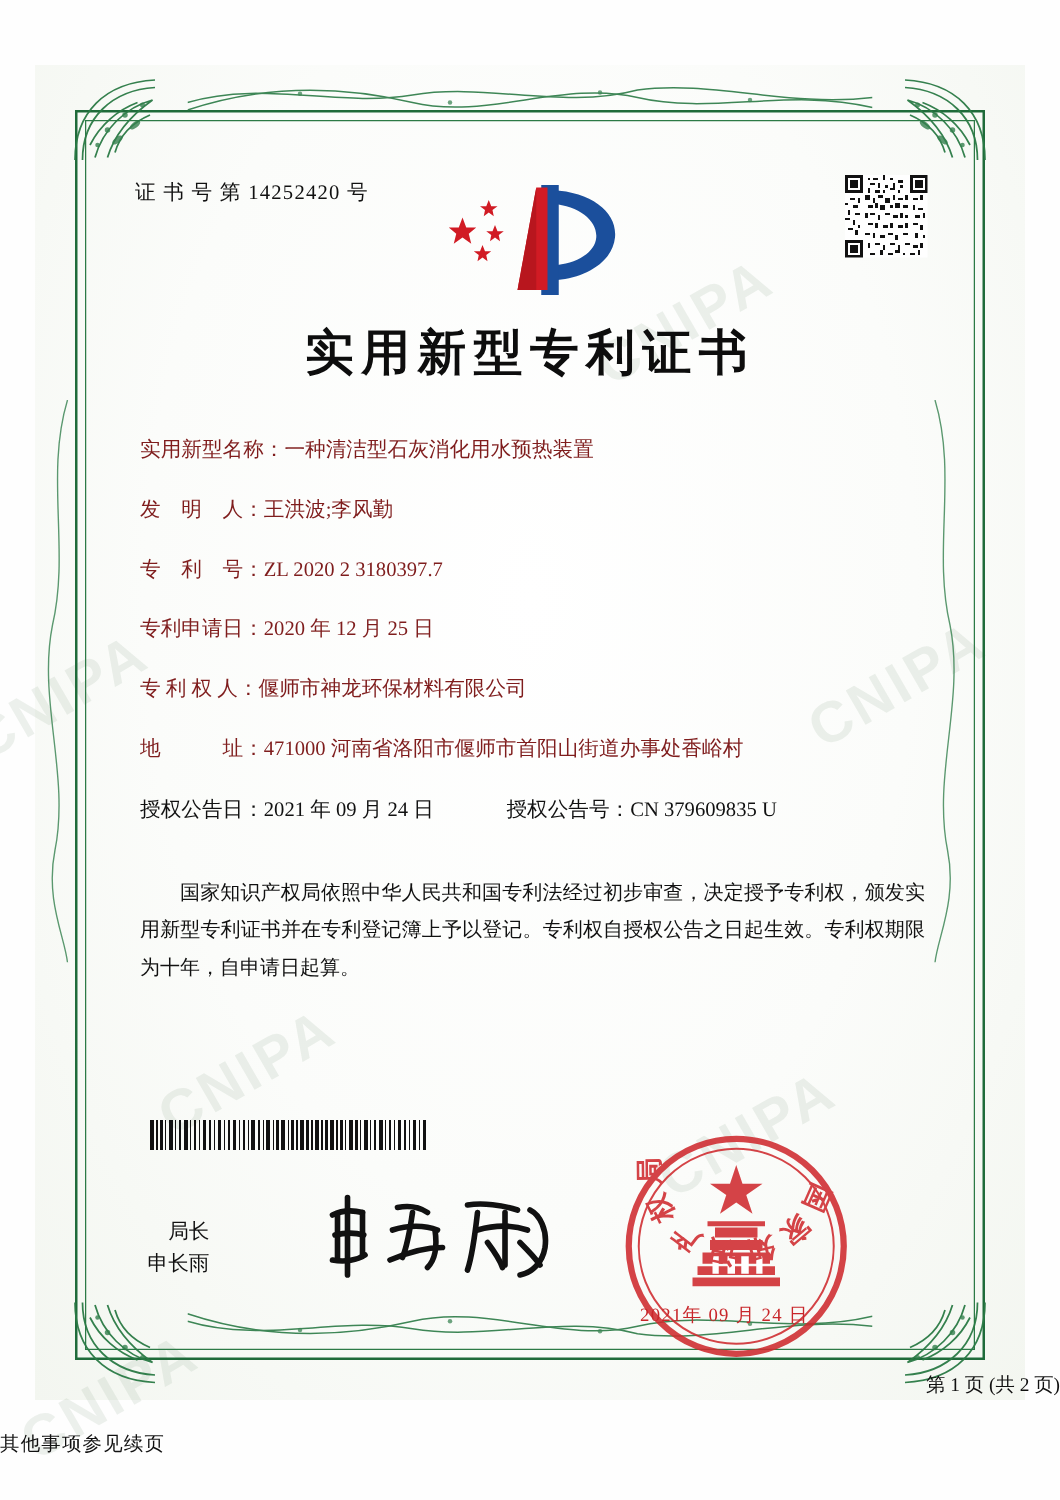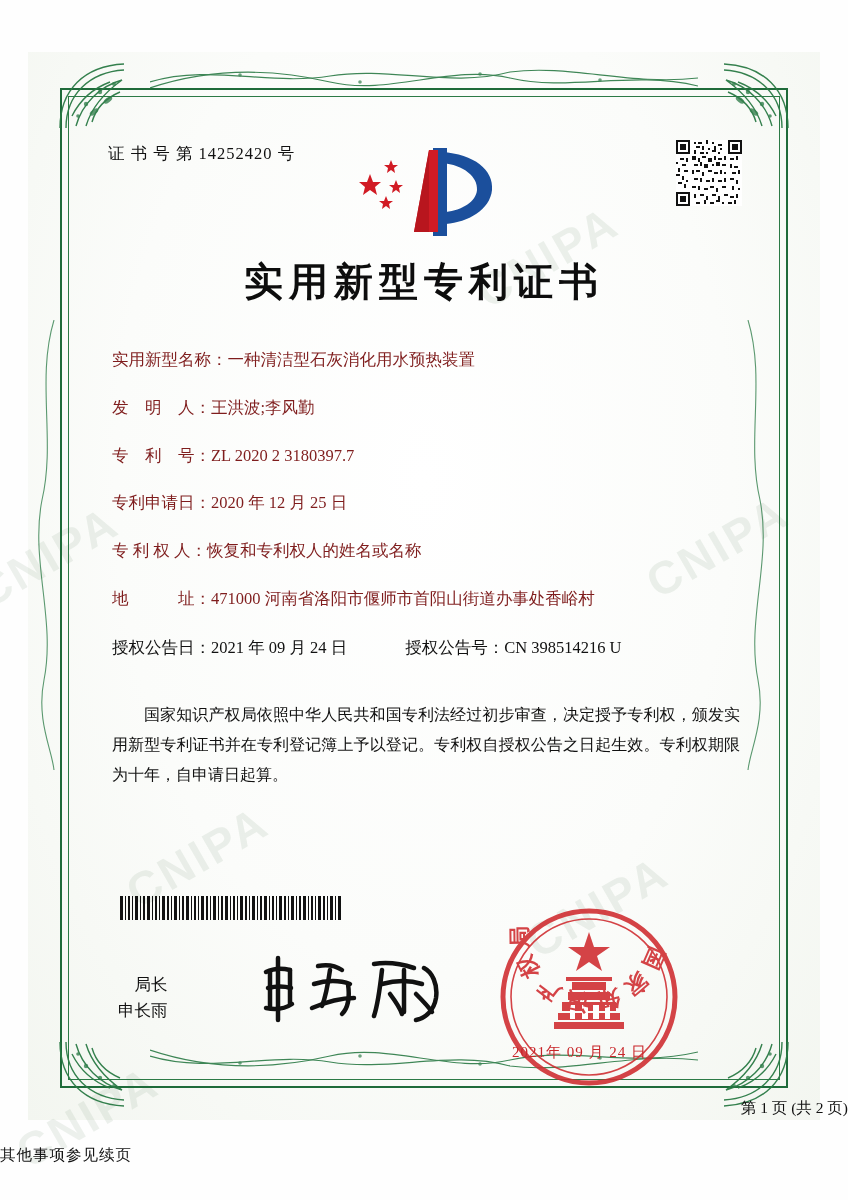--- a/index.html
+++ b/index.html
@@ -475,27 +475,27 @@
     <div class="field">
       <span class="lbl">发　明　人：</span><span class="val">王洪波;李风勤</span>
     </div>
     <div class="field">
       <span class="lbl">专　利　号：</span><span class="val">ZL 2020 2 3180397.7</span>
     </div>
     <div class="field">
       <span class="lbl">专利申请日：</span><span class="val">2020 年 12 月 25 日</span>
     </div>
     <div class="field">
-      <span class="lbl">专 利 权 人：</span><span class="val">恢复和专利权人的姓名或名称</span>
+      <span class="lbl">专 利 权 人：</span><span class="val">偃师市神龙环保材料有限公司</span>
     </div>
     <div class="field">
       <span class="lbl">地　　　址：</span><span class="val">471000 河南省洛阳市偃师市首阳山街道办事处香峪村</span>
     </div>
     <div class="grant-row">
-      <span>授权公告日：</span><span>2021 年 09 月 24 日</span><span class="second">授权公告号：</span><span>CN 398514216 U</span>
+      <span>授权公告日：</span><span>2021 年 09 月 24 日</span><span class="second">授权公告号：</span><span>CN 379609835 U</span>
     </div>
   </div>
 
   <div class="para para-1">
     <span class="indent">国家知识产权局依照中华人民共和国专利法经过初步审查，决定授予专利权，颁发实用新型专利证书并在专利登记簿上予以登记。专利权自授权公告之日起生效。专利权期限为十年，自申请日起算。</span>
   </div>
 
   <div class="barcode">
     <svg width="222" height="24" viewBox="0 0 222 24" shape-rendering="crispEdges">
       <g fill="#111">

